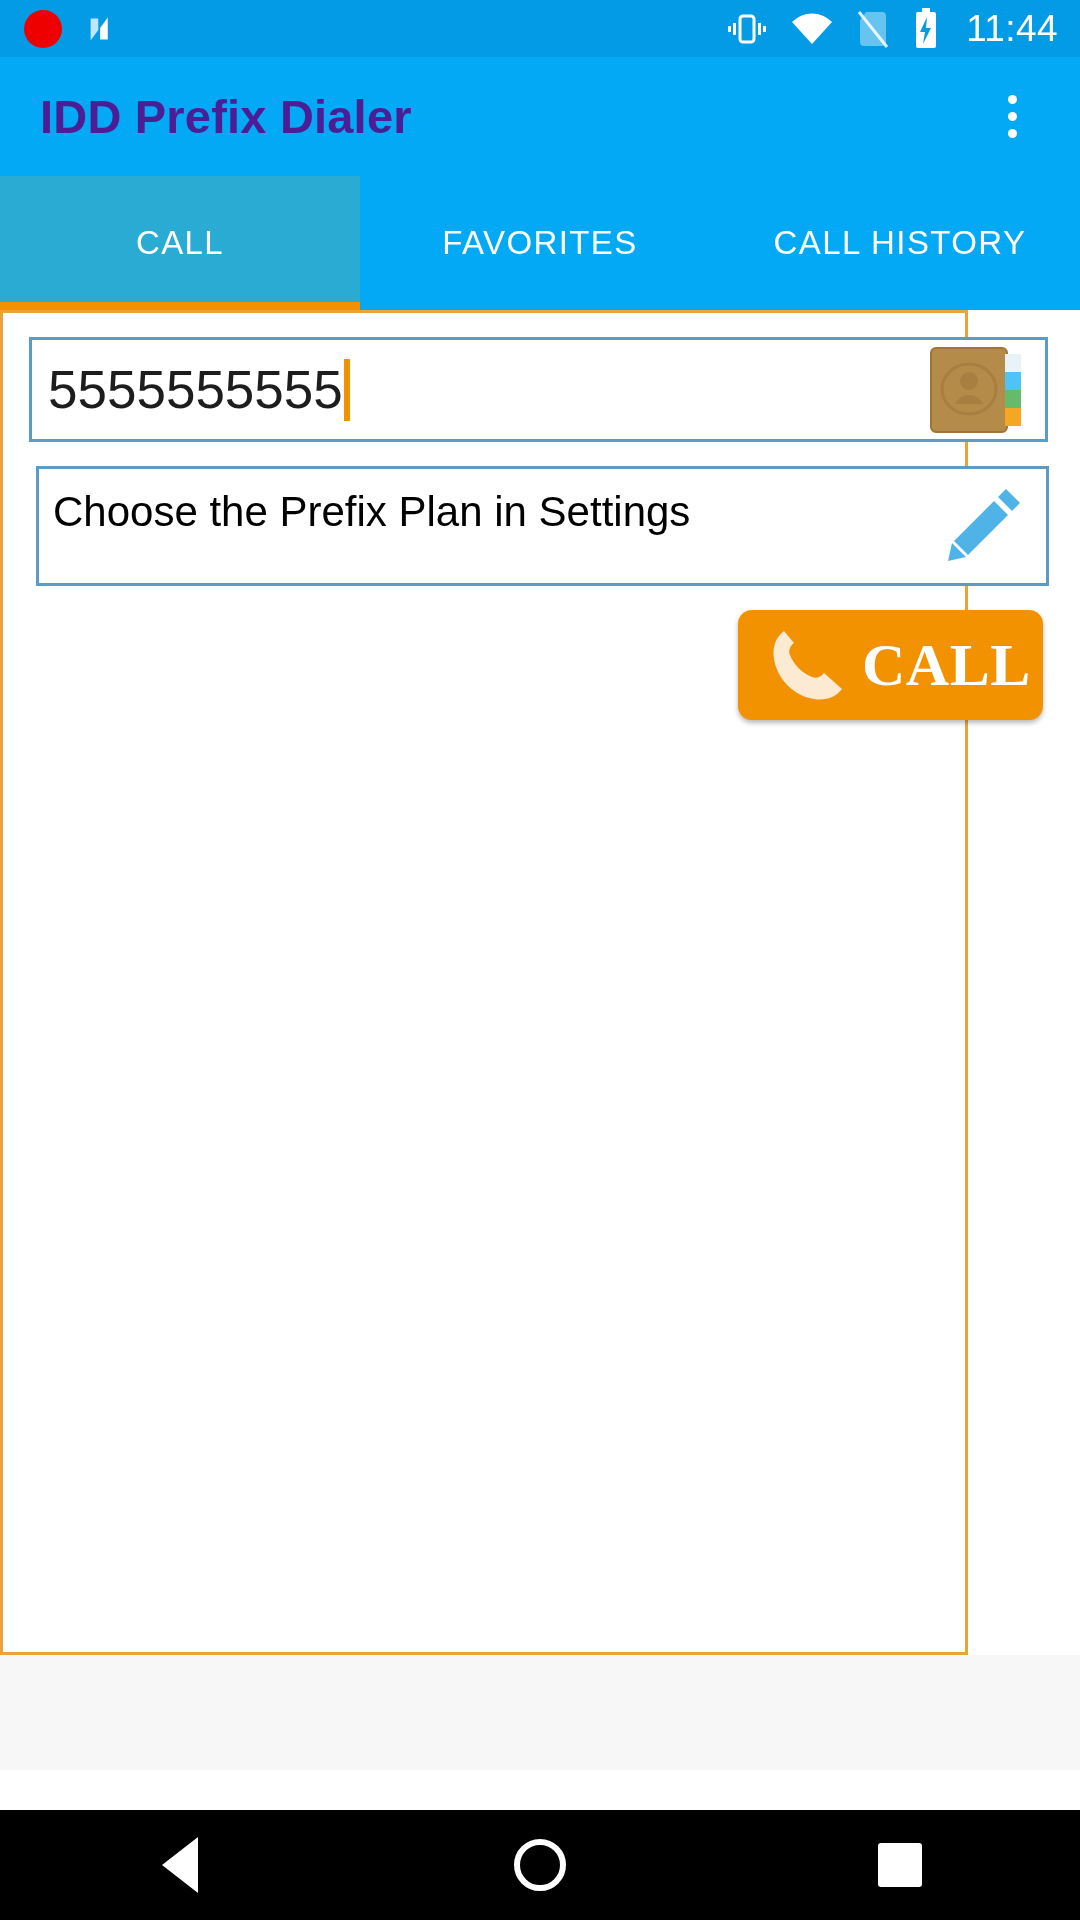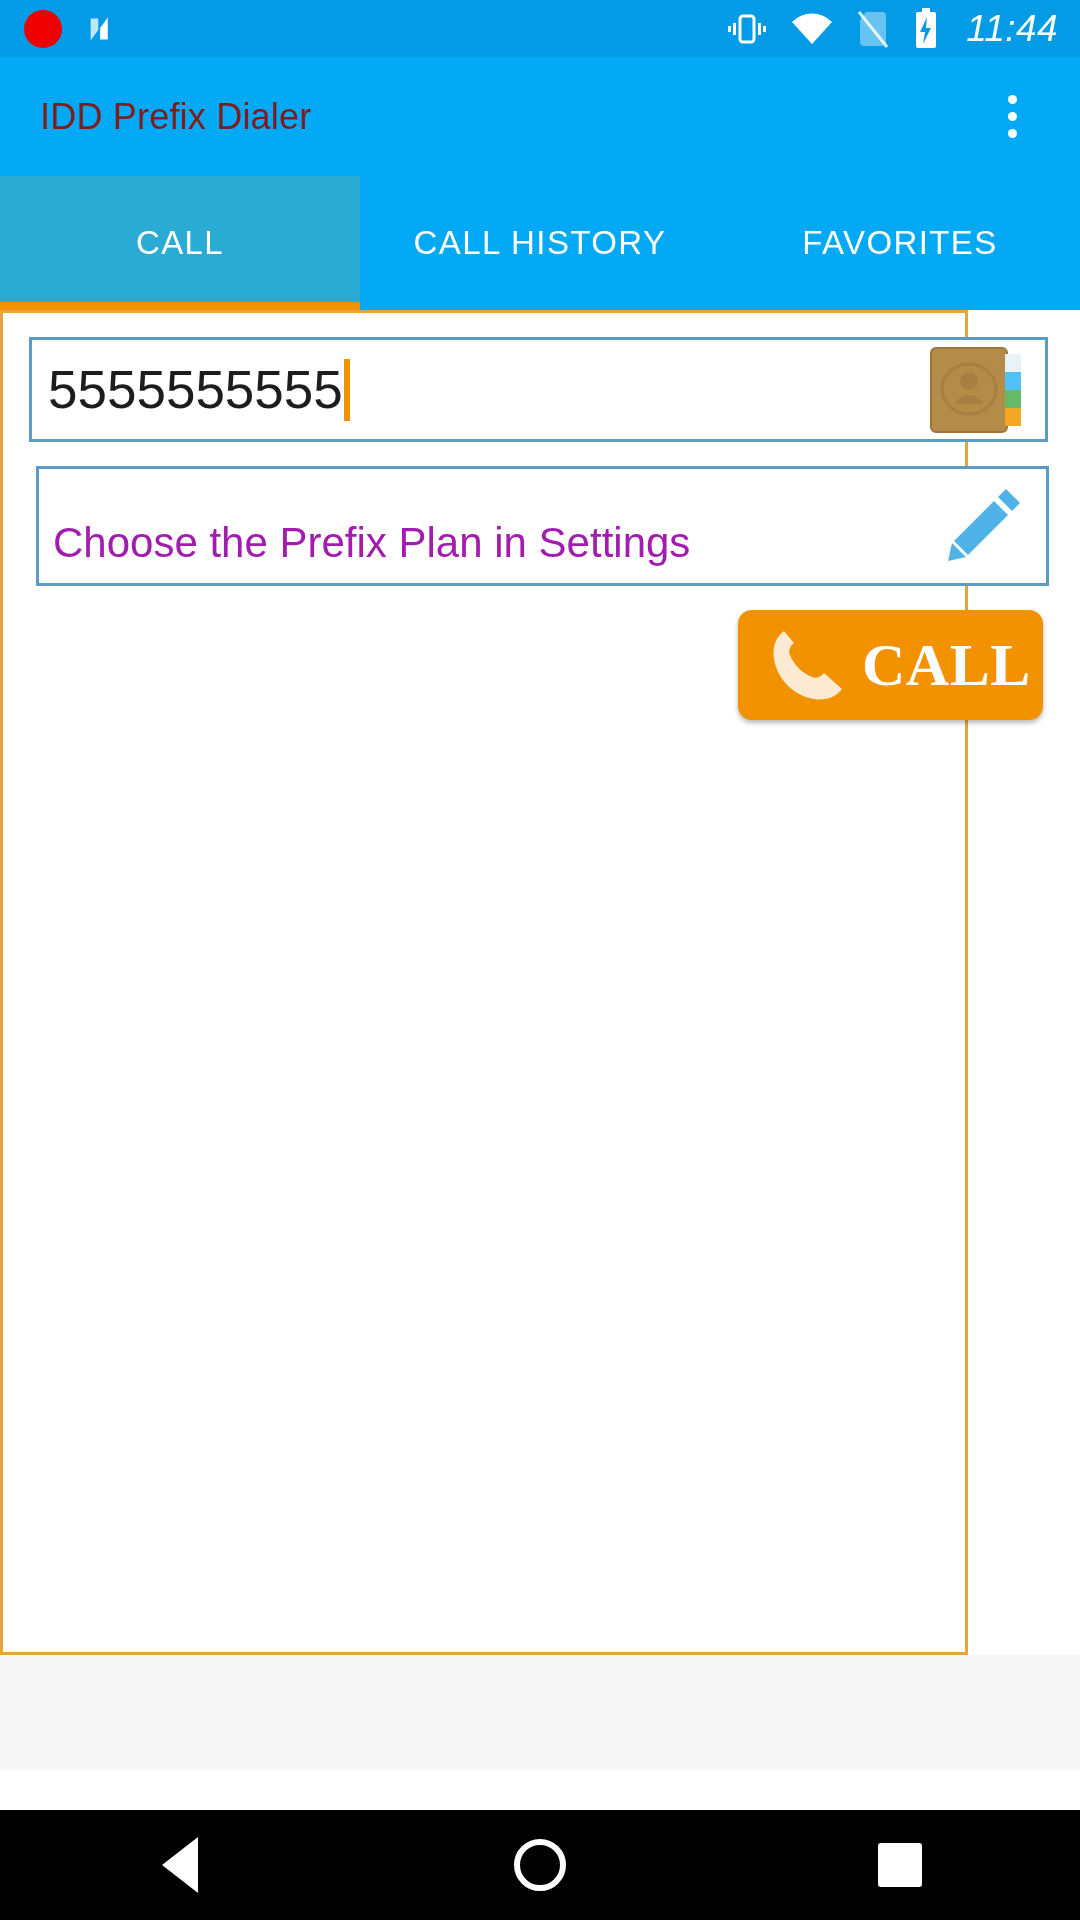--- a/index.html
+++ b/index.html
@@ -12,21 +12,21 @@
   #screen { position:relative; width:1080px; height:1920px; background:#ffffff; }
 
   
   .status-bar {
     position:absolute; left:0; top:0; width:1080px; height:57px;
     background:#039BE5;
     display:flex; align-items:center;
     padding:0 22px 0 24px;
   }
   .status-left { display:flex; align-items:center; gap:22px; }
-  .status-right { margin-left:auto; display:flex; align-items:center; gap:22px;font-style:italic; }
+  .status-right { margin-left:auto; display:flex; align-items:center; gap:22px; }
   .dot-record {
     width:38px; height:38px; border-radius:50%;
     background:#EE0000;
   }
   .nougat-n { width:38px; height:38px; display:block; }
   .svg-ico { display:block; }
   .status-time {
     color:#ffffff; font-size:37px; font-weight:400;
     letter-spacing:0.4px; line-height:1;
     font-family:"Liberation Sans", sans-serif;
@@ -34,21 +34,21 @@
   }
 
   
   .app-bar {
     position:absolute; left:0; top:57px; width:1080px; height:119px;
     background:#03A9F4;
     display:flex; align-items:center;
     padding:0 28px 0 40px;
   }
   .app-title {
-    color:#7f1d1d; font-size:36px; font-weight:normal;
+    color:#4c1d95; font-size:47px; font-weight:bold;
     letter-spacing:0.2px;
     font-family:"Liberation Sans", sans-serif;
   }
   .overflow-btn {
     margin-left:auto; width:80px; height:80px;
     display:flex; flex-direction:column; align-items:center; justify-content:center; gap:8px;
   }
   .overflow-btn i { display:block; width:9px; height:9px; border-radius:50%; background:#ffffff; }
 
   
@@ -104,24 +104,23 @@
 
   .field-prefix {
     position:absolute; left:33px; top:153px;
     width:1013px; height:120px;
     border:3px solid #5B9BC4;
     background:#ffffff;
     display:flex; align-items:flex-start;
     padding:14px 18px 0 14px;
   }
   .prefix-text {
-    font-size:42px; color:#a21caf; line-height:1.1;
+    font-size:42px; color:#000000; line-height:1.1;
     font-family:"Liberation Sans", sans-serif;
     padding-top:6px;
-    margin-top:31px;
   }
   .edit-pencil { margin-left:auto; width:86px; height:86px; flex:0 0 auto; }
 
   .call-button {
     position:absolute; left:735px; top:297px;
     width:305px; height:110px;
     background:#F39200;
     border-radius:14px;
     display:flex; align-items:center;
     padding-left:22px;
@@ -220,25 +219,25 @@
         <i></i>
     </div>
   </div>
 
   <div class="tab-bar">
     <div class="tab selected">
       <span>CALL</span>
       <span class="indicator"></span>
     </div>
     <div class="tab">
+      <span>FAVORITES</span>
+
+    </div>
+    <div class="tab">
       <span>CALL HISTORY</span>
-
-    </div>
-    <div class="tab">
-      <span>FAVORITES</span>
 
     </div>
   </div>
 
   <div class="content-panel">
 
     <div class="field-phone">
       <span class="phone-value">5555555555</span>
       <span class="caret"></span>
       <span class="contacts-book">

